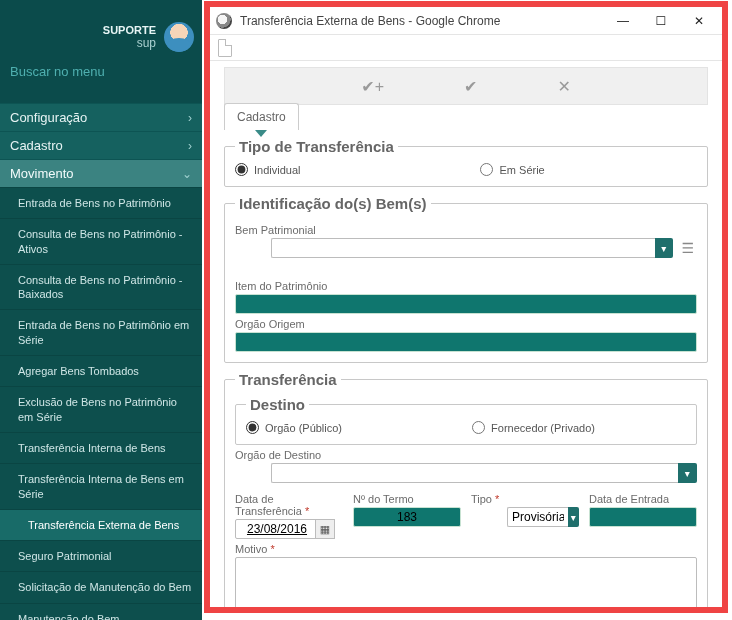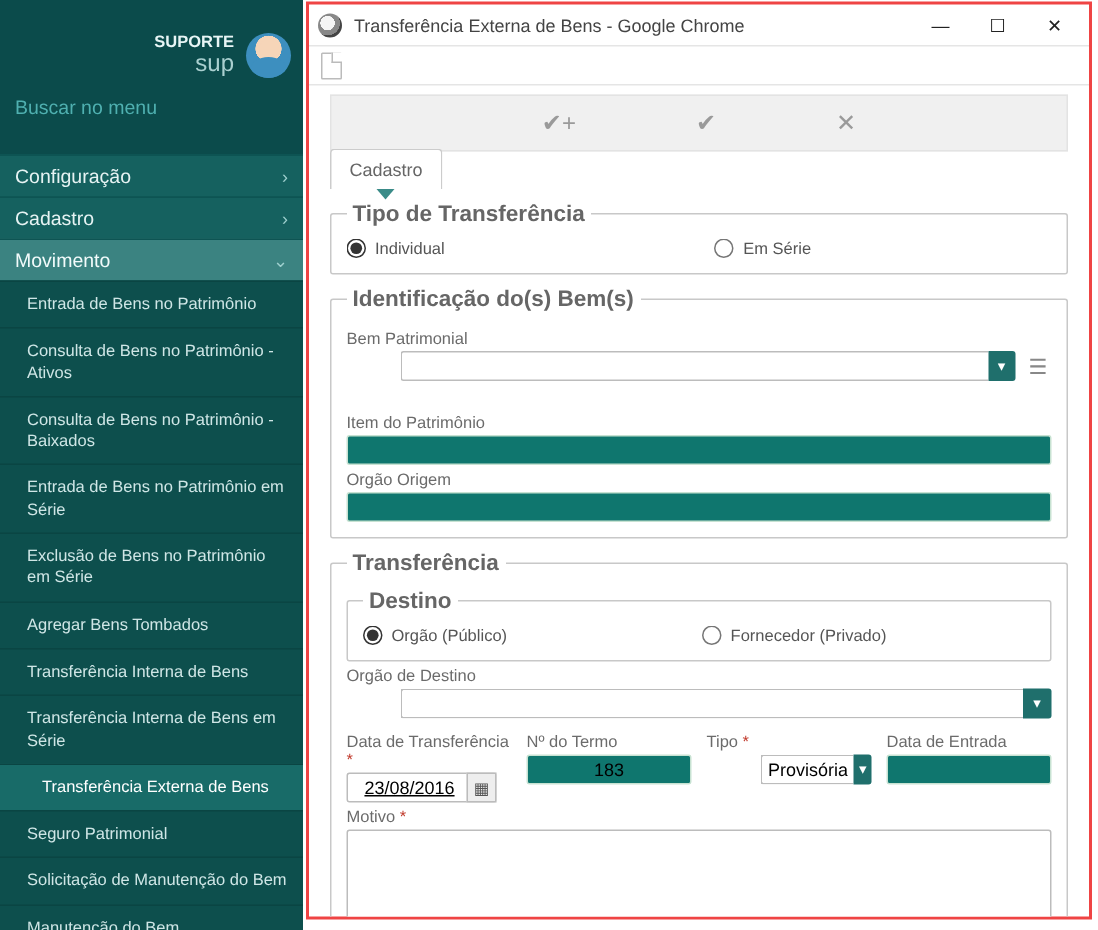--- a/index.html
+++ b/index.html
@@ -29,21 +29,21 @@
     justify-content: flex-end;
     align-items: center;
     gap: 8px;
     padding: 22px 8px 2px 8px;
   }
   .user-text {
     text-align: right;
     font-size: 11px;
   }
   .user-text .title { font-weight: bold; color: #e7f5f5; }
-  .user-text .sub { color: #aad0d0; font-size: 16px; }
+  .user-text .sub { color: #aad0d0; font-size: 12px; }
   .avatar {
     width: 30px; height: 30px;
     border-radius: 50%;
     background: radial-gradient(circle at 50% 35%, #f6d5b8 0 35%, #3d8fbf 36% 100%);
     position: relative;
     overflow: hidden;
   }
   .avatar::after{
     content:"";
     position:absolute;
@@ -103,21 +103,21 @@
   }
   .chev { font-size: 12px; color: #9fd0cf; }
 
   
   .window {
     position: absolute;
     left: 204px;
     top: 1px;
     width: 524px;
     height: 612px;
-    border: 2px solid #ef4444;
+    border: 6px solid #ef4444;
     background: #fff;
     display: flex;
     flex-direction: column;
   }
   .titlebar {
     height: 28px;
     display: flex;
     align-items: center;
     padding: 0 6px;
     gap: 8px;
@@ -312,22 +312,22 @@
   <div class="menu-section menu-section-active">
     <span>Movimento</span>
     <span class="chev">⌄</span>
   </div>
 
   <div class="submenu">
     <div class="submenu-item"><span>Entrada de Bens no Patrimônio</span></div>
     <div class="submenu-item"><span>Consulta de Bens no Patrimônio - Ativos</span></div>
     <div class="submenu-item"><span>Consulta de Bens no Patrimônio - Baixados</span></div>
     <div class="submenu-item"><span>Entrada de Bens no Patrimônio em Série</span></div>
+    <div class="submenu-item"><span>Agregar Bens Tombados</span></div>
     <div class="submenu-item"><span>Exclusão de Bens no Patrimônio em Série</span></div>
-    <div class="submenu-item"><span>Agregar Bens Tombados</span></div>
     <div class="submenu-item"><span>Transferência Interna de Bens</span></div>
     <div class="submenu-item"><span>Transferência Interna de Bens em Série</span></div>
     <div class="submenu-item submenu-item-active"><span>Transferência Externa de Bens</span></div>
     <div class="submenu-item"><span>Seguro Patrimonial</span></div>
     <div class="submenu-item"><span>Solicitação de Manutenção do Bem</span></div>
     <div class="submenu-item"><span>Manutenção do Bem</span></div>
     <div class="submenu-item"><span>Baixa de Bens</span></div>
 
   </div>
 

